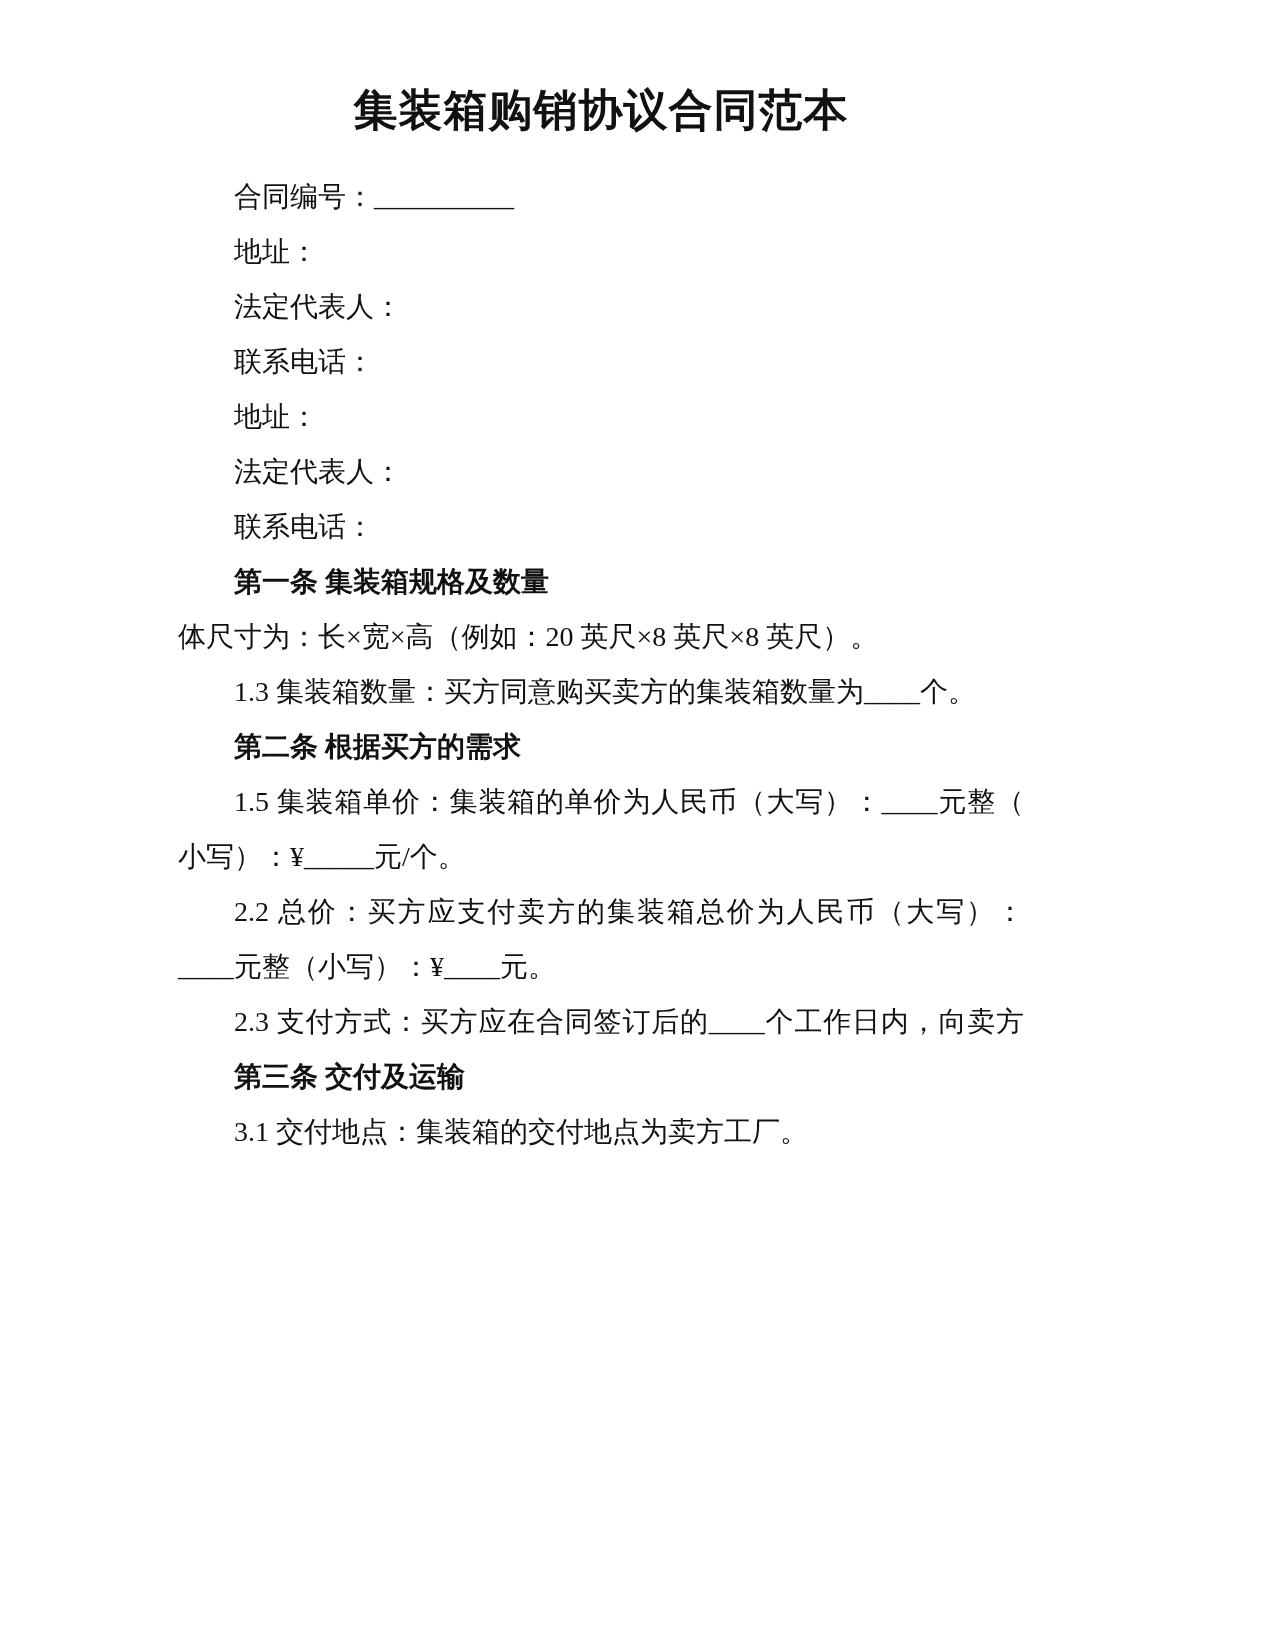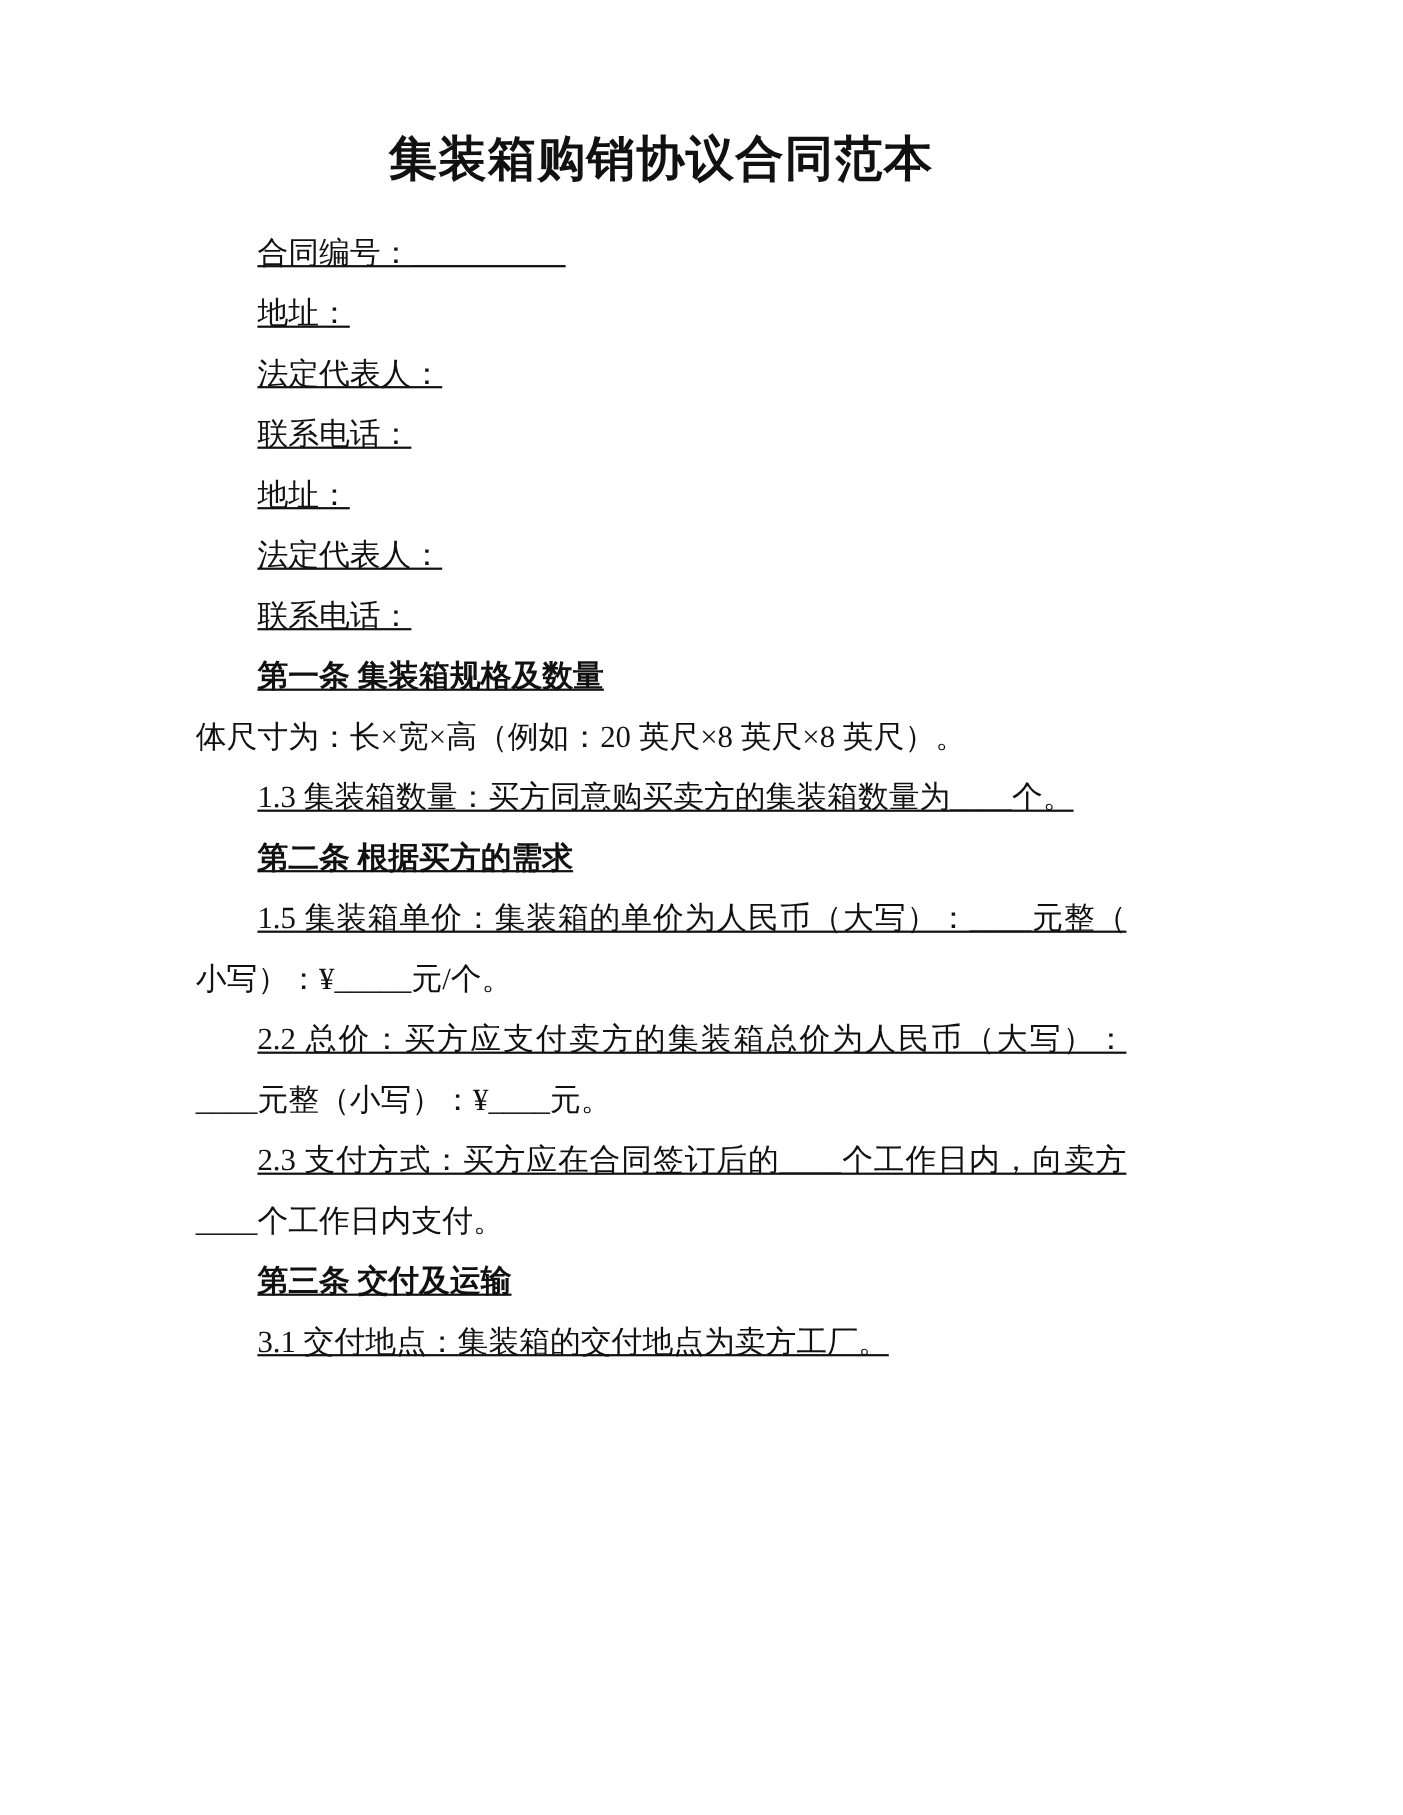--- a/index.html
+++ b/index.html
@@ -17,38 +17,37 @@
     color: #111111;
     overflow: hidden;
   }
   .content {
     position: absolute;
     left: 178px;
     top: 0;
     width: 846px;
   }
   .title {
-    margin: 112px 0 0 0;
+    margin: 78px 0 0 0;
     font-size: 44px;
     line-height: 66px;
     font-weight: bold;
     text-align: center;
     letter-spacing: 1px;
   }
   .lines {
     margin-top: 25px;
   }
   .line {
     font-size: 28px;
     line-height: 55px;
     text-align: left;
   }
   .line.indent {
     text-indent: 2em;
-    text-decoration: underline;
   }
   .line.bold {
     font-weight: bold;
   }
   .line.full {
     text-align: justify;
     text-align-last: justify;
   }
 </style>
 </head>
@@ -67,18 +66,17 @@
       <div class="line indent">联系电话：</div>
       <div class="line indent bold">第一条 集装箱规格及数量</div>
       <div class="line">体尺寸为：长×宽×高（例如：20 英尺×8 英尺×8 英尺）。</div>
       <div class="line indent">1.3 集装箱数量：买方同意购买卖方的集装箱数量为____个。</div>
       <div class="line indent bold">第二条 根据买方的需求</div>
       <div class="line indent full">1.5 集装箱单价：集装箱的单价为人民币（大写）：____元整（</div>
       <div class="line">小写）：¥_____元/个。</div>
       <div class="line indent full">2.2 总价：买方应支付卖方的集装箱总价为人民币（大写）：</div>
       <div class="line">____元整（小写）：¥____元。</div>
       <div class="line indent full">2.3 支付方式：买方应在合同签订后的____个工作日内，向卖方</div>
-      <div class="line">____个工作日内支付。</div>
       <div class="line indent bold">第三条 交付及运输</div>
       <div class="line indent">3.1 交付地点：集装箱的交付地点为卖方工厂。</div>
     </div>
   </div>
 </div>
 
 </body></html>

